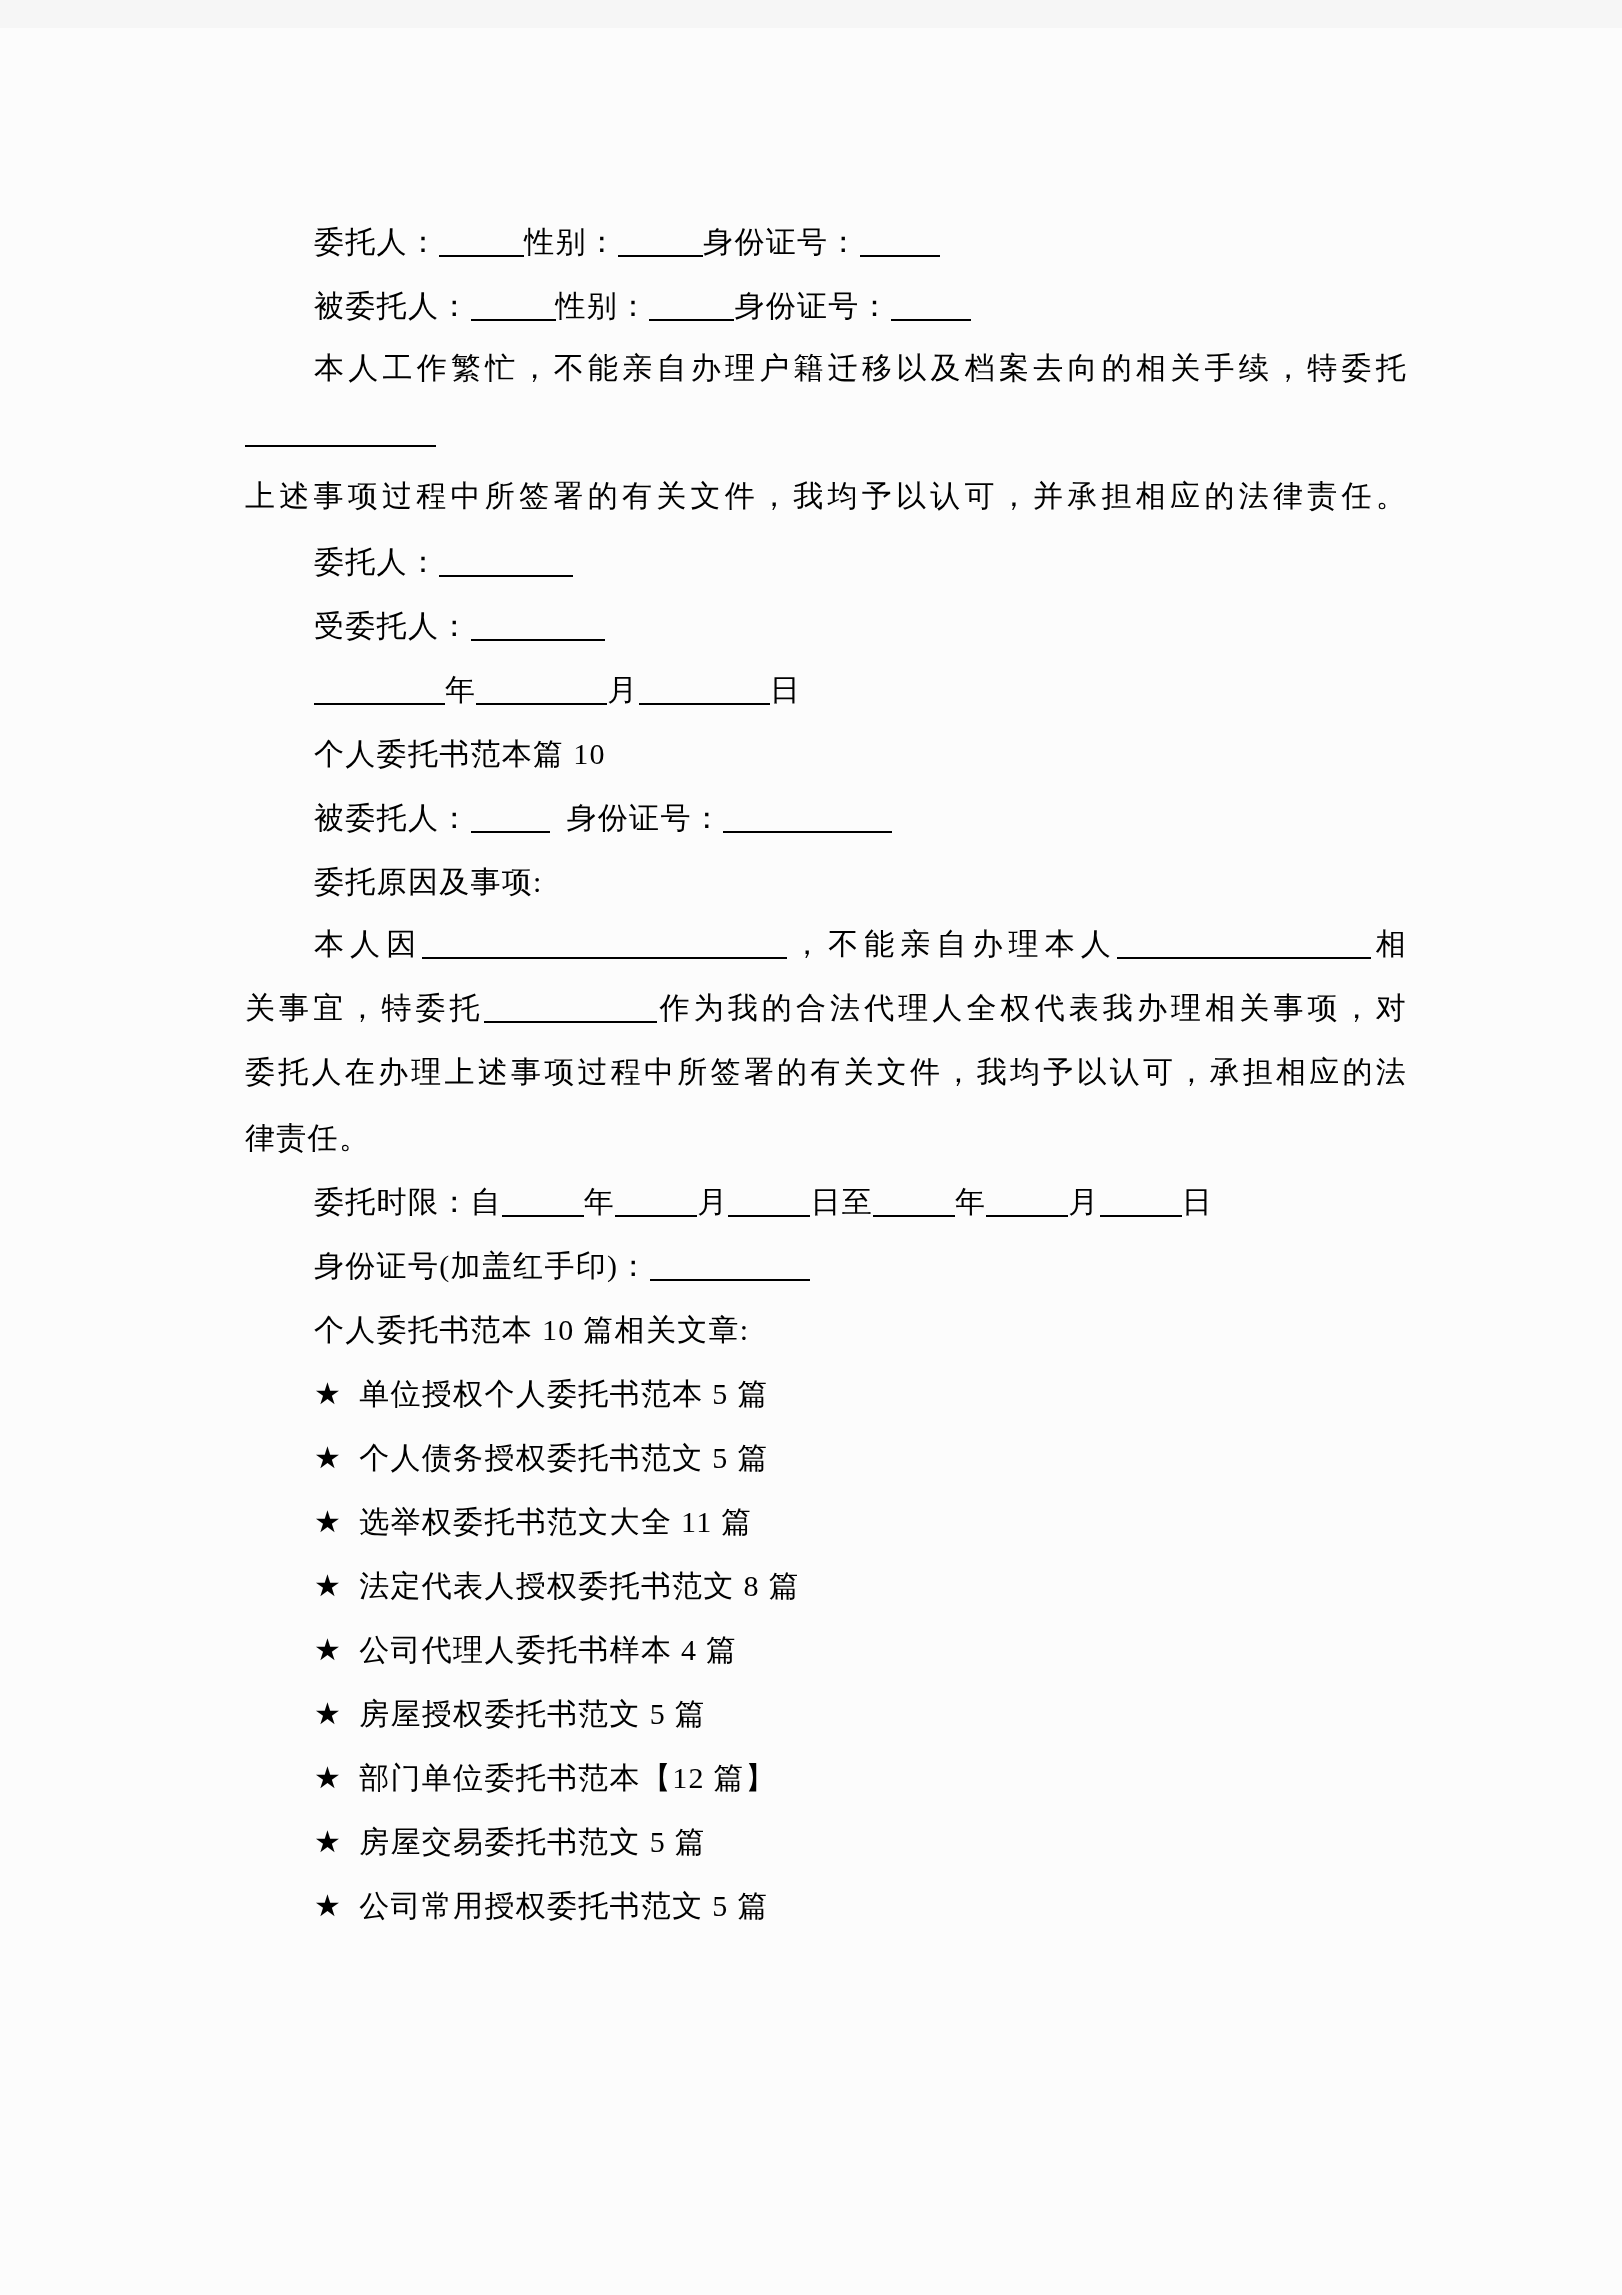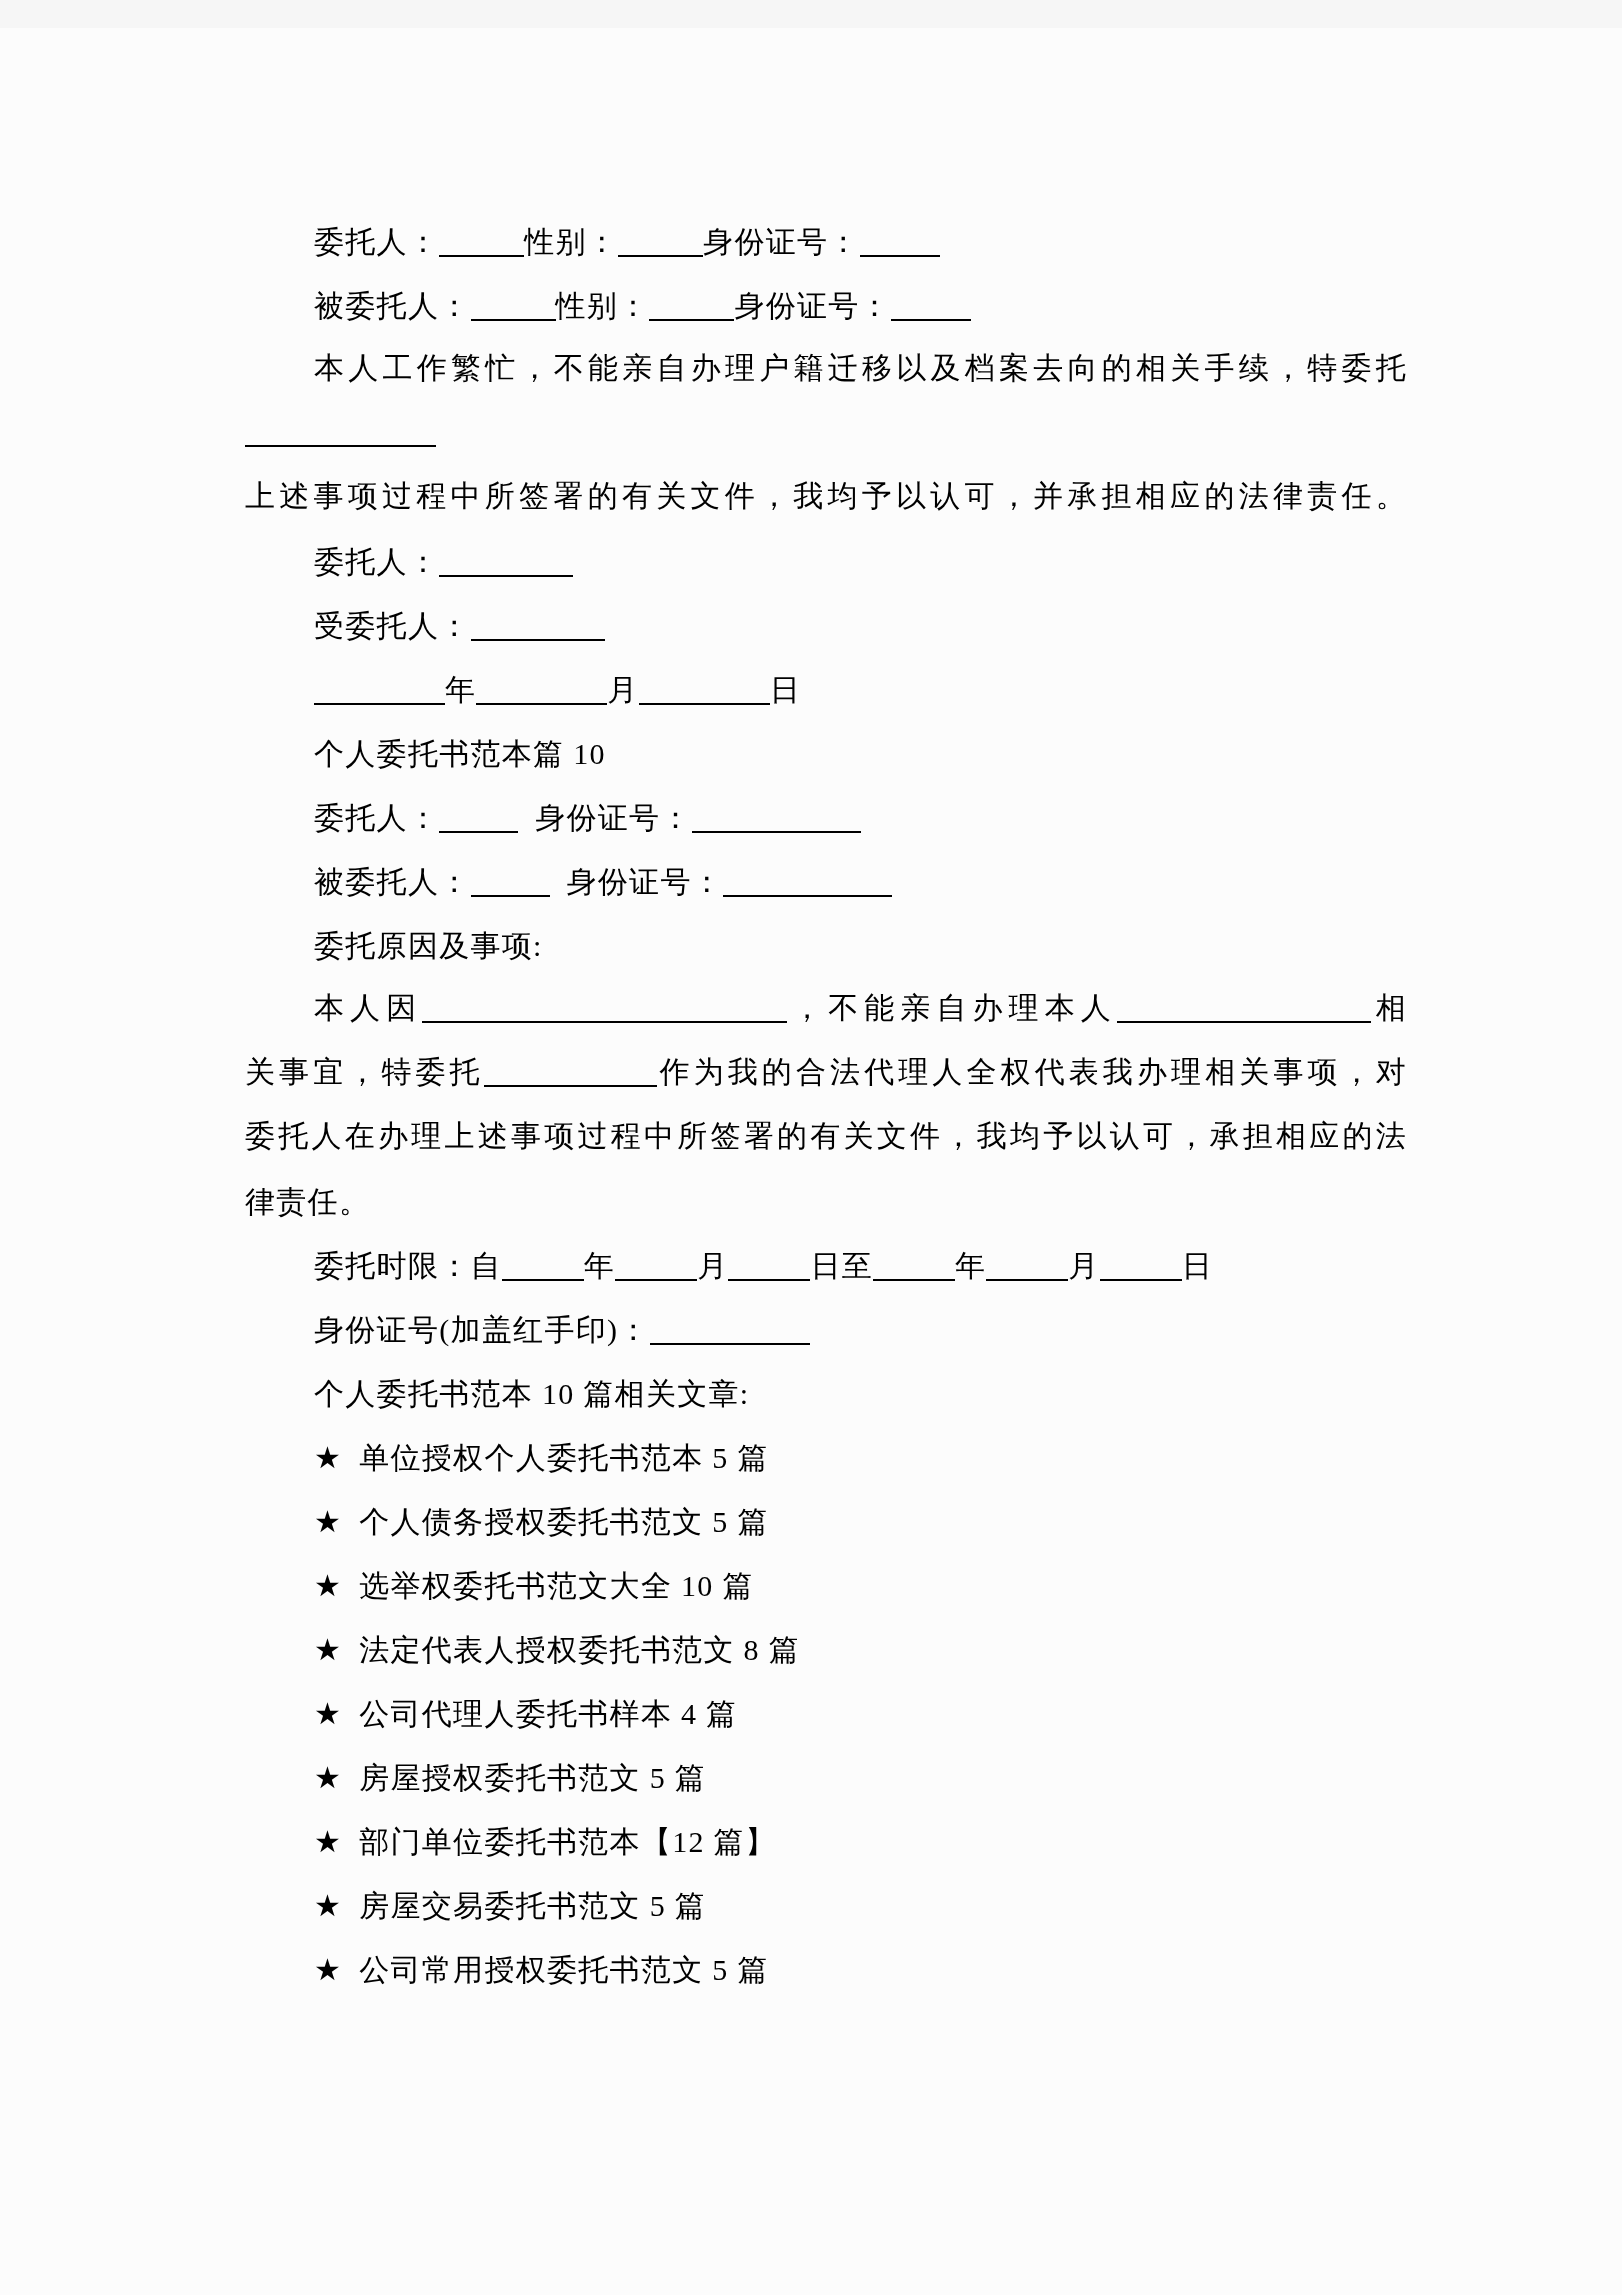--- a/index.html
+++ b/index.html
@@ -53,33 +53,32 @@
 <div class="page" style="background: rgb(252, 252, 252); color: rgb(0, 0, 0);">
     <div class="line indent"><span class="seg-text">委托人：</span><span class="blank" style="width: 85px; border-bottom-color: rgb(0, 0, 0);"></span><span class="seg-text">性别：</span><span class="blank" style="width: 85px; border-bottom-color: rgb(0, 0, 0);"></span><span class="seg-text">身份证号：</span><span class="blank" style="width: 80px; border-bottom-color: rgb(0, 0, 0);"></span></div>
     <div class="line indent"><span class="seg-text">被委托人：</span><span class="blank" style="width: 85px; border-bottom-color: rgb(0, 0, 0);"></span><span class="seg-text">性别：</span><span class="blank" style="width: 85px; border-bottom-color: rgb(0, 0, 0);"></span><span class="seg-text">身份证号：</span><span class="blank" style="width: 80px; border-bottom-color: rgb(0, 0, 0);"></span></div>
     <div class="line indent justify"><span class="seg-text">本人工作繁忙，不能亲自办理户籍迁移以及档案去向的相关手续，特委托</span></div>
     <div class="line justify"><span class="blank" style="width: 191px; border-bottom-color: rgb(0, 0, 0);"></span></div>
     <div class="line justify"><span class="seg-text">上述事项过程中所签署的有关文件，我均予以认可，并承担相应的法律责任。</span></div>
     <div class="line indent"><span class="seg-text">委托人：</span><span class="blank" style="width: 134px; border-bottom-color: rgb(0, 0, 0);"></span></div>
     <div class="line indent"><span class="seg-text">受委托人：</span><span class="blank" style="width: 134px; border-bottom-color: rgb(0, 0, 0);"></span></div>
     <div class="line indent"><span class="blank" style="width: 131px; border-bottom-color: rgb(0, 0, 0);"></span><span class="seg-text">年</span><span class="blank" style="width: 131px; border-bottom-color: rgb(0, 0, 0);"></span><span class="seg-text">月</span><span class="blank" style="width: 131px; border-bottom-color: rgb(0, 0, 0);"></span><span class="seg-text">日</span></div>
     <div class="line indent"><span class="seg-text">个人委托书范本篇 10</span></div>
-    <div class="line indent"><span class="seg-text">委托人：</span><span class="blank" style="width: 79px; border-bottom-color: rgb(0, 0, 0);"></span><span class="seg-text gap">身份证号：</span><span class="blank" style="width: 169px; border-bottom-color: rgb(0, 0, 0);"></span></div>
     <div class="line indent"><span class="seg-text">被委托人：</span><span class="blank" style="width: 79px; border-bottom-color: rgb(0, 0, 0);"></span><span class="seg-text gap">身份证号：</span><span class="blank" style="width: 169px; border-bottom-color: rgb(0, 0, 0);"></span></div>
     <div class="line indent"><span class="seg-text">委托原因及事项:</span></div>
     <div class="line indent justify"><span class="seg-text">本人因</span><span class="blank" style="width: 365px; border-bottom-color: rgb(0, 0, 0);"></span><span class="seg-text">，不能亲自办理本人</span><span class="blank" style="width: 254px; border-bottom-color: rgb(0, 0, 0);"></span><span class="seg-text">相</span></div>
     <div class="line justify"><span class="seg-text">关事宜，特委托</span><span class="blank" style="width: 173px; border-bottom-color: rgb(0, 0, 0);"></span><span class="seg-text">作为我的合法代理人全权代表我办理相关事项，对</span></div>
     <div class="line justify"><span class="seg-text">委托人在办理上述事项过程中所签署的有关文件，我均予以认可，承担相应的法</span></div>
     <div class="line"><span class="seg-text">律责任。</span></div>
     <div class="line indent"><span class="seg-text">委托时限：自</span><span class="blank" style="width: 82px; border-bottom-color: rgb(0, 0, 0);"></span><span class="seg-text">年</span><span class="blank" style="width: 82px; border-bottom-color: rgb(0, 0, 0);"></span><span class="seg-text">月</span><span class="blank" style="width: 82px; border-bottom-color: rgb(0, 0, 0);"></span><span class="seg-text">日至</span><span class="blank" style="width: 82px; border-bottom-color: rgb(0, 0, 0);"></span><span class="seg-text">年</span><span class="blank" style="width: 82px; border-bottom-color: rgb(0, 0, 0);"></span><span class="seg-text">月</span><span class="blank" style="width: 82px; border-bottom-color: rgb(0, 0, 0);"></span><span class="seg-text">日</span></div>
     <div class="line indent"><span class="seg-text">身份证号(加盖红手印)：</span><span class="blank" style="width: 160px; border-bottom-color: rgb(0, 0, 0);"></span></div>
     <div class="line indent"><span class="seg-text">个人委托书范本 10 篇相关文章:</span></div>
     <div class="line indent"><span class="star">★</span><span class="seg-text">单位授权个人委托书范本 5 篇</span></div>
     <div class="line indent"><span class="star">★</span><span class="seg-text">个人债务授权委托书范文 5 篇</span></div>
-    <div class="line indent"><span class="star">★</span><span class="seg-text">选举权委托书范文大全 10 篇</span></div>
+    <div class="line indent"><span class="star">★</span><span class="seg-text">选举权委托书范文大全 11 篇</span></div>
     <div class="line indent"><span class="star">★</span><span class="seg-text">法定代表人授权委托书范文 8 篇</span></div>
     <div class="line indent"><span class="star">★</span><span class="seg-text">公司代理人委托书样本 4 篇</span></div>
     <div class="line indent"><span class="star">★</span><span class="seg-text">房屋授权委托书范文 5 篇</span></div>
     <div class="line indent"><span class="star">★</span><span class="seg-text">部门单位委托书范本【12 篇】</span></div>
     <div class="line indent"><span class="star">★</span><span class="seg-text">房屋交易委托书范文 5 篇</span></div>
     <div class="line indent"><span class="star">★</span><span class="seg-text">公司常用授权委托书范文 5 篇</span></div>
   </div>
 
 
 </body></html>

